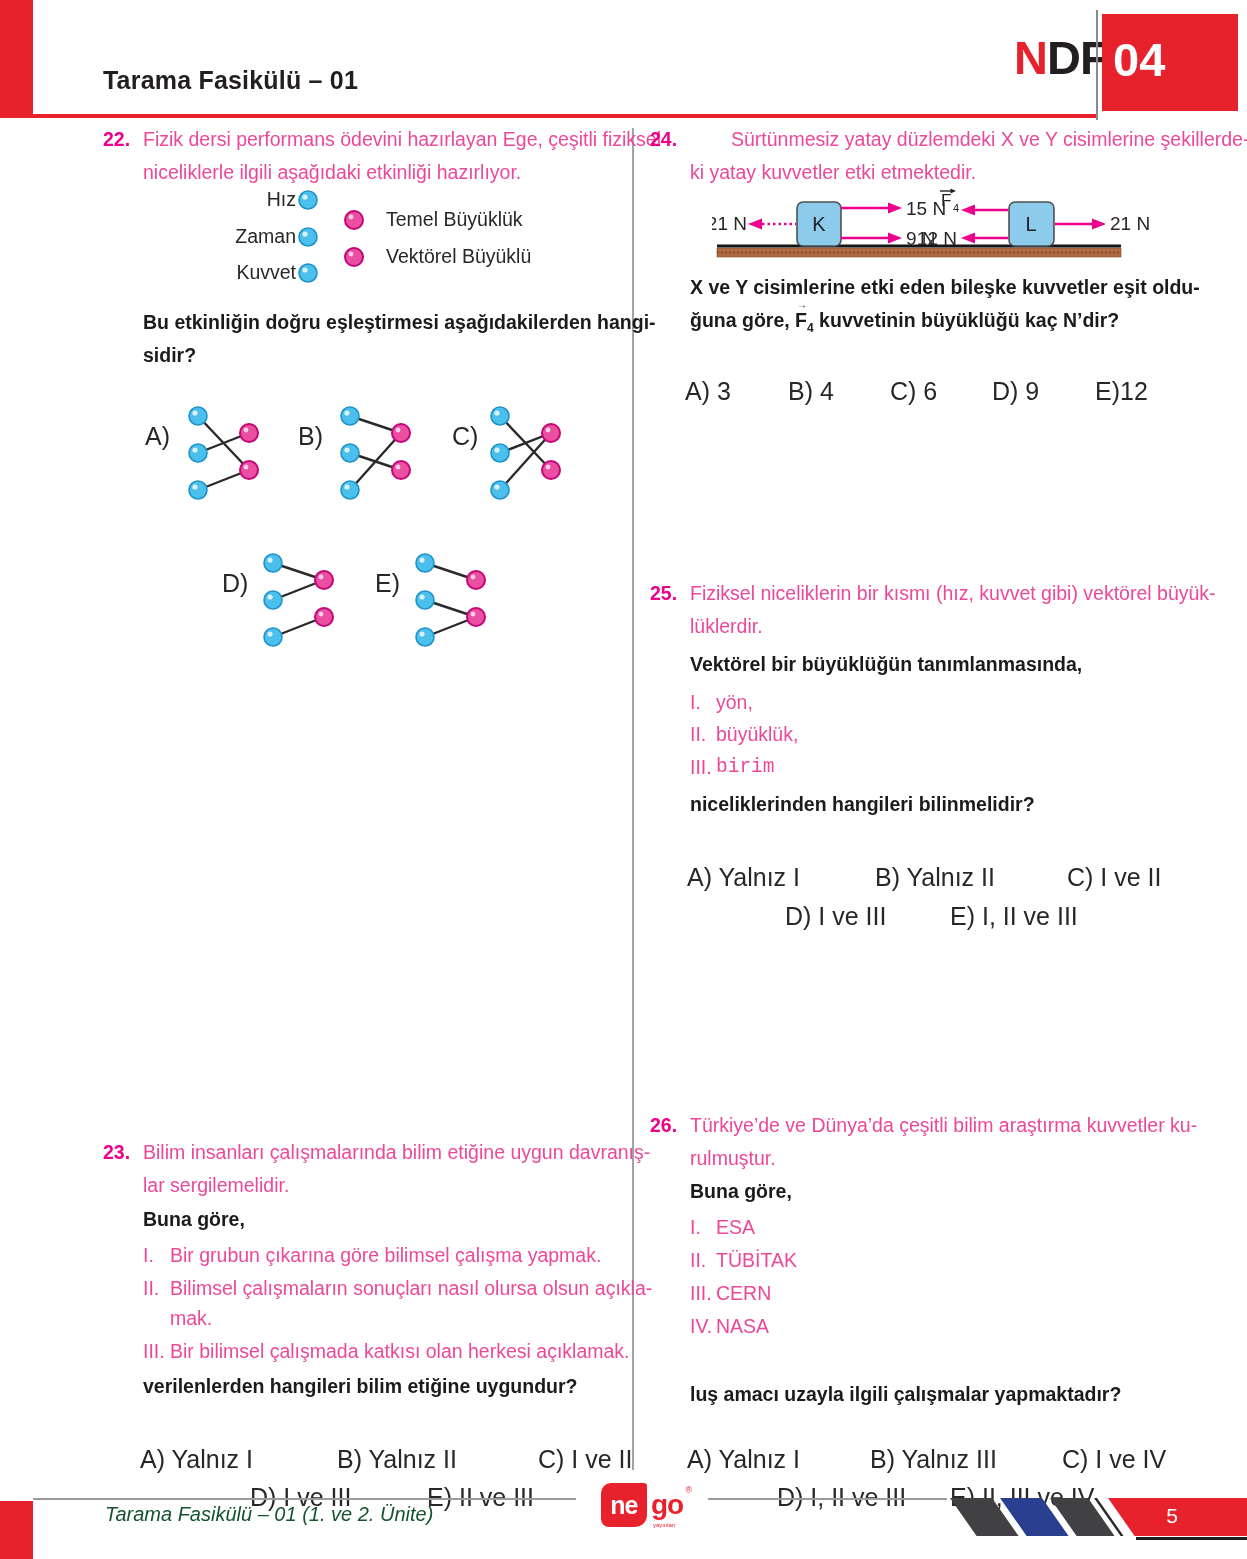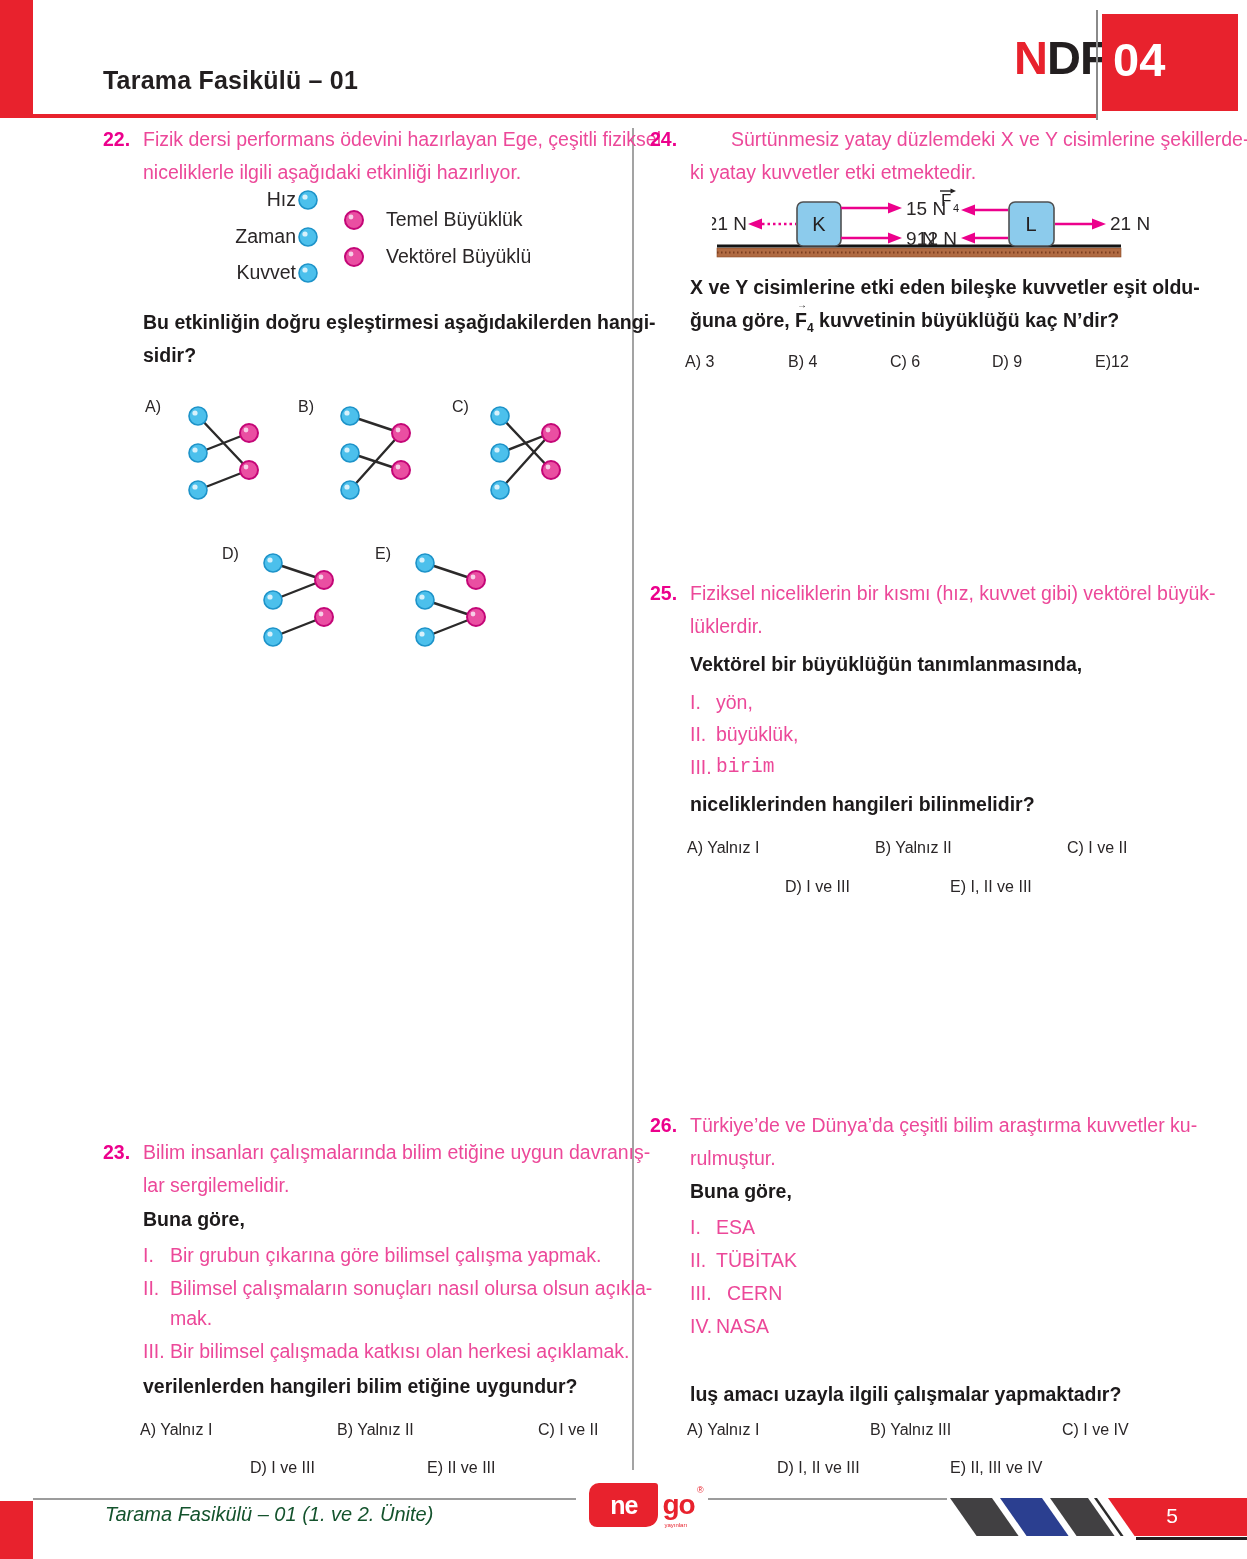--- a/index.html
+++ b/index.html
@@ -2,37 +2,37 @@
 <html><head>
 <meta charset="utf-8">
 <style>
   html,body{margin:0;padding:0;background:#e9e9e9;}
   .page{position:relative;width:1247px;height:1559px;background:#ffffff;overflow:hidden;
         font-family:"Liberation Sans",sans-serif;color:#231f20;}
   .abs{position:absolute;}
   .t{position:absolute;font-size:19.5px;white-space:nowrap;color:#ec4899;}
   .b{font-weight:bold;color:#1d1a1b;}
   .qnum{position:absolute;font-size:19.5px;font-weight:bold;color:#ec008c;white-space:nowrap;}
-  .opt{position:absolute;font-size:16px;white-space:nowrap;color:#2a2627;}
+  .opt{position:absolute;font-size:25px;white-space:nowrap;color:#2a2627;margin-top:24px;}
   .bar{position:absolute;background:#e8222d;}
   .vline{position:absolute;background:#9c9c9c;}
   .title{position:absolute;font-size:25px;font-weight:bold;color:#231f20;letter-spacing:.2px;white-space:nowrap;}
   .brand{position:absolute;font-size:47px;font-weight:bold;letter-spacing:-1px;white-space:nowrap;}
   .brand .n{color:#e8222d;}
   .code{position:absolute;font-size:47px;font-weight:bold;color:#ffffff;letter-spacing:0px;}
   svg text{font-family:"Liberation Sans",sans-serif;}
   .fvec{position:relative;display:inline-block;}
   .fvec .arr{position:absolute;left:2px;top:-10px;font-size:10px;color:#1d1a1b;}
   .fvec sub{font-size:12px;}
   .footer-line{position:absolute;background:#9c9c9c;height:2px;top:1498px;}
   .ftext{position:absolute;font-size:20px;font-style:italic;color:#14532d;white-space:nowrap;}
   .fstripe{position:absolute;top:1498px;height:38px;transform:skewX(35deg);transform-origin:0 0;}
   .logo{position:absolute;left:576px;top:1474px;width:132px;height:62px;background:#fff;
         display:flex;align-items:center;justify-content:center;}
-  .logo-ne{width:69px;height:44px;background:#e8222d;border-radius:10px 3px 12px 8px;
+  .logo-ne{width:46px;height:44px;background:#e8222d;border-radius:10px 3px 12px 8px;
            display:flex;align-items:center;justify-content:center;color:#fff;
            font-weight:bold;font-size:25px;letter-spacing:-1px;}
   .logo-go{position:relative;color:#e8222d;font-weight:bold;font-size:28px;margin-left:4px;letter-spacing:-1px;}
   .logo-go .reg{position:absolute;top:-4px;right:-8px;font-size:9px;font-weight:normal;}
   .logo-go .sub{position:absolute;left:2px;bottom:-7px;font-size:6px;font-weight:normal;letter-spacing:0;}
   .pagenum{position:absolute;left:1152px;top:1504px;color:#fff;font-size:21px;width:40px;text-align:center;}
 </style>
 </head>
 <body>
 
@@ -320,21 +320,21 @@
 
   <div class="qnum" style="left:650px;top:1114px;">26.</div>
   <div class="t" style="left:690px;top:1114px;">Türkiye’de ve Dünya’da çeşitli bilim araştırma kuvvetler ku-</div>
   <div class="t" style="left:690px;top:1147px;">rulmuştur.</div>
   <div class="t b" style="left:690px;top:1180px;">Buna göre,</div>
   <div class="t" style="left:690px;top:1216px;">I.</div>
   <div class="t" style="left:716px;top:1216px;">ESA</div>
   <div class="t" style="left:690px;top:1249px;">II.</div>
   <div class="t" style="left:716px;top:1249px;">TÜBİTAK</div>
   <div class="t" style="left:690px;top:1282px;">III.</div>
-  <div class="t" style="left:716px;top:1282px;margin-left:11px;">CERN</div>
+  <div class="t" style="left:716px;top:1282px;">CERN</div>
   <div class="t" style="left:690px;top:1315px;">IV.</div>
   <div class="t" style="left:716px;top:1315px;">NASA</div>
   <div class="t b" style="left:690px;top:1383px;">luş amacı uzayla ilgili çalışmalar yapmaktadır?</div>
   <div class="opt" style="left:687px;top:1421px;">A) Yalnız I</div>
   <div class="opt" style="left:870px;top:1421px;">B) Yalnız III</div>
   <div class="opt" style="left:1062px;top:1421px;">C) I ve IV</div>
   <div class="opt" style="left:777px;top:1459px;">D) I, II ve III</div>
   <div class="opt" style="left:950px;top:1459px;">E) II, III ve IV</div>
 
   <div class="footer-line" style="left:33px;width:914px;"></div>

